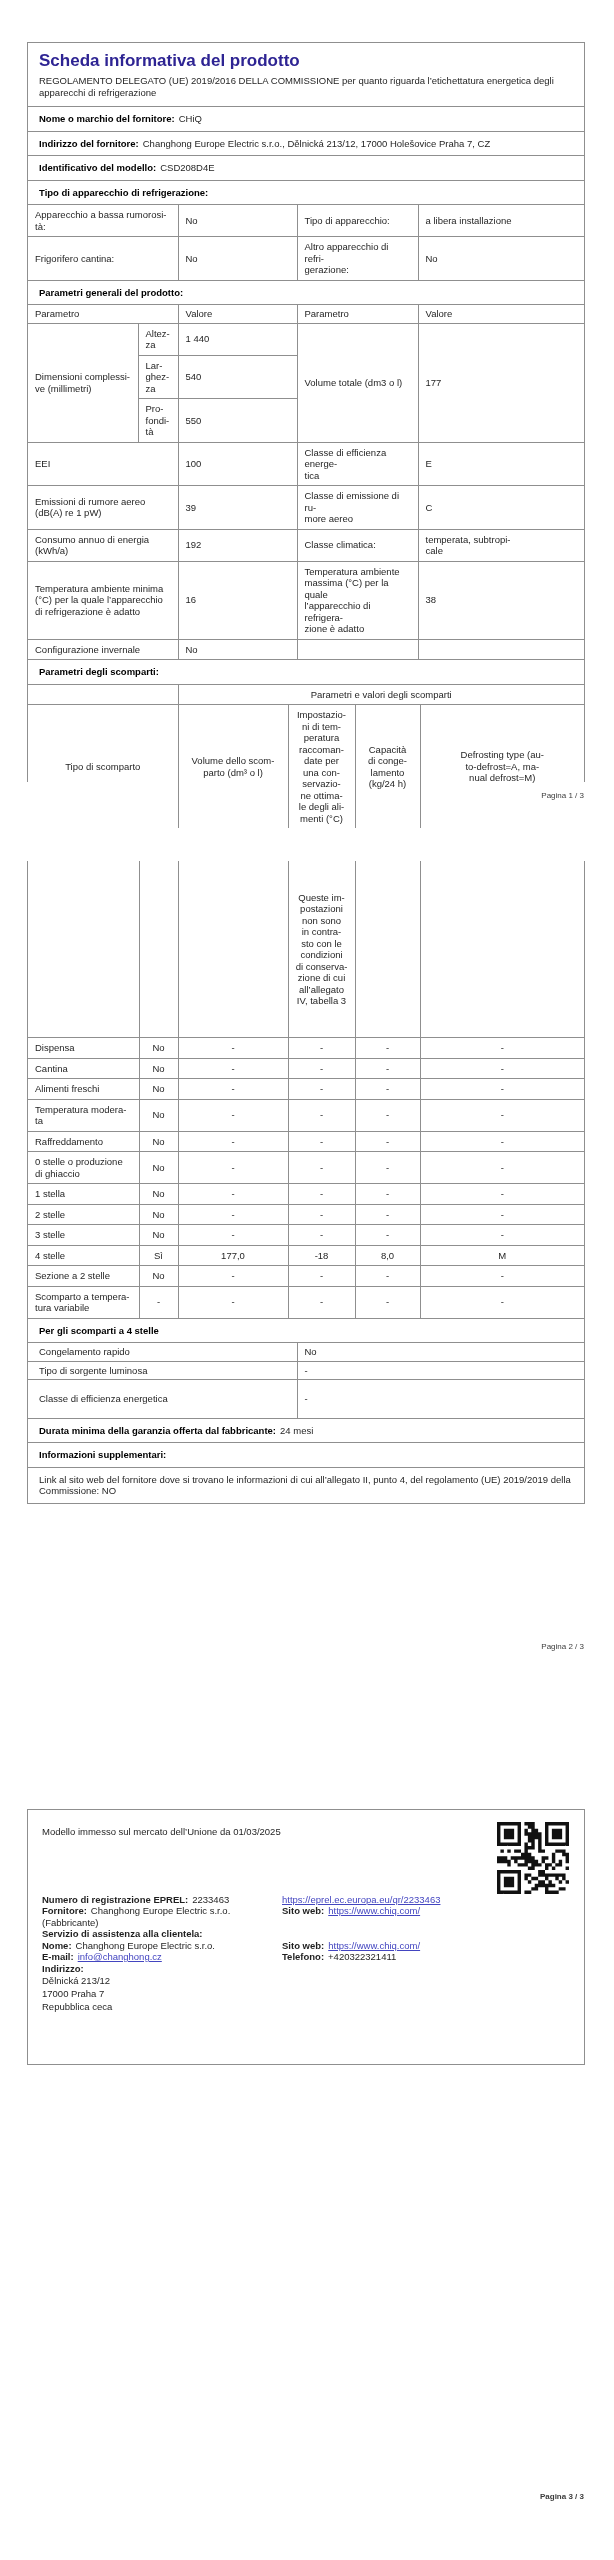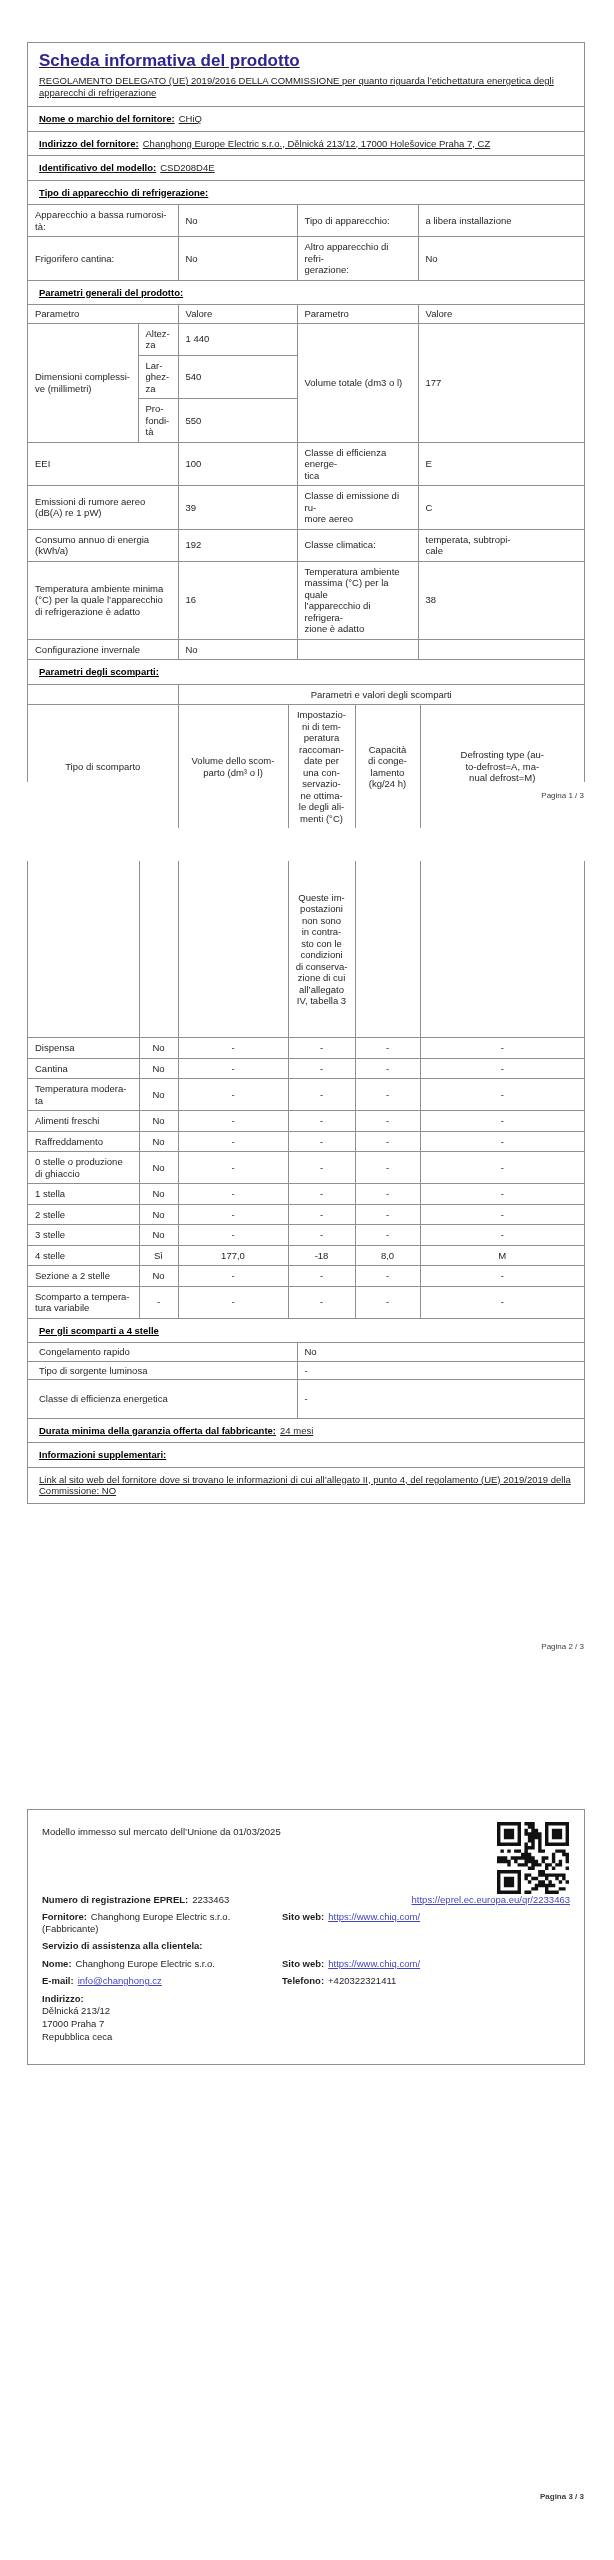--- a/index.html
+++ b/index.html
@@ -13,21 +13,21 @@
     width:614px;height:2560px;position:relative;background:#ffffff;
     font-family:"Liberation Sans", sans-serif;font-size:9.5px;line-height:11.5px;color:var(--text);
   }
   .page{
     position:absolute;left:27px;width:558px;box-sizing:border-box;background:#fff;
     border:1px solid var(--border-color);
   }
   .p1{top:42px;height:740px;border-bottom:none;display:flex;flex-direction:column;}
   .p2{top:861px;border-top:none;}
   .p3{top:1809px;height:256px;}
-  .blk{border-top:1px solid var(--border-color);padding:6px 11px;text-decoration:underline;}
+  .blk{border-top:1px solid var(--border-color);padding:6px 11px;}
   .blk.first-blk{border-top:none;}
   .blk b{color:#000;}
   .titleblk{padding:7px 11px 8px 11px;}
   .doc-title{font-size:17px;line-height:21px;font-weight:bold;color:var(--title-color);margin-bottom:4px;}
   .reg{color:var(--text);}
   .bold-row{font-weight:bold;color:#000;}
   table.t{width:100%;border-collapse:collapse;table-layout:fixed;border-top:1px solid var(--border-color);}
   table.t td{
     border-left:1px solid var(--border-color);
     padding:4px 7px;vertical-align:middle;
@@ -44,21 +44,21 @@
   .footer{
     position:absolute;right:30px;font-size:8px;color:#3c3c3c;line-height:10px;
   }
   .f1{top:791px;} .f2{top:1642px;} .f3{top:2492px;font-weight:bold;}
   .link{color:var(--link-color);text-decoration:underline;cursor:pointer;}
   
   .p3{padding:12px 14px;}
   .qrwrap{position:absolute;top:12px;right:15px;width:72px;height:72px;}
   .market{margin-top:4px;}
   .cgrid{margin-top:56px;}
-  .crow{display:flex;margin-top:6px;}
+  .crow{display:flex;margin-top:0;}
   .cleft{flex:1;}
   .cright{width:288px;}
   .addr{margin-top:1px;line-height:12px;}
   .lblgap{margin-left:4px;}
 </style>
 </head>
 <body>
 
 <div class="page p1">
   <div class="blk first-blk titleblk">
@@ -281,30 +281,30 @@
     </tr>
     <tr>
       <td class="first pre">Cantina</td>
       <td class="center">No</td>
       <td class="center">-</td>
       <td class="center">-</td>
       <td class="center">-</td>
       <td class="center">-</td>
     </tr>
     <tr>
+      <td class="first pre">Alimenti freschi</td>
+      <td class="center">No</td>
+      <td class="center">-</td>
+      <td class="center">-</td>
+      <td class="center">-</td>
+      <td class="center">-</td>
+    </tr>
+    <tr>
       <td class="first pre">Temperatura modera-
 ta</td>
-      <td class="center">No</td>
-      <td class="center">-</td>
-      <td class="center">-</td>
-      <td class="center">-</td>
-      <td class="center">-</td>
-    </tr>
-    <tr>
-      <td class="first pre">Alimenti freschi</td>
       <td class="center">No</td>
       <td class="center">-</td>
       <td class="center">-</td>
       <td class="center">-</td>
       <td class="center">-</td>
     </tr>
     <tr>
       <td class="first pre">Raffreddamento</td>
       <td class="center">No</td>
       <td class="center">-</td>
@@ -416,21 +416,21 @@
   <div class="market">Modello immesso sul mercato dell’Unione da 01/03/2025</div>
   <div class="qrwrap">
     <svg width="72" height="72" viewBox="0 0 72 72" xmlns="http://www.w3.org/2000/svg">
         <path d="M0.00 0.00h3.43v3.43h-3.43zM3.43 0.00h3.43v3.43h-3.43zM6.86 0.00h3.43v3.43h-3.43zM10.29 0.00h3.43v3.43h-3.43zM13.71 0.00h3.43v3.43h-3.43zM17.14 0.00h3.43v3.43h-3.43zM20.57 0.00h3.43v3.43h-3.43zM27.43 0.00h3.43v3.43h-3.43zM30.86 0.00h3.43v3.43h-3.43zM34.29 0.00h3.43v3.43h-3.43zM48.00 0.00h3.43v3.43h-3.43zM51.43 0.00h3.43v3.43h-3.43zM54.86 0.00h3.43v3.43h-3.43zM58.29 0.00h3.43v3.43h-3.43zM61.71 0.00h3.43v3.43h-3.43zM65.14 0.00h3.43v3.43h-3.43zM68.57 0.00h3.43v3.43h-3.43zM0.00 3.43h3.43v3.43h-3.43zM20.57 3.43h3.43v3.43h-3.43zM30.86 3.43h3.43v3.43h-3.43zM34.29 3.43h3.43v3.43h-3.43zM48.00 3.43h3.43v3.43h-3.43zM68.57 3.43h3.43v3.43h-3.43zM0.00 6.86h3.43v3.43h-3.43zM6.86 6.86h3.43v3.43h-3.43zM10.29 6.86h3.43v3.43h-3.43zM13.71 6.86h3.43v3.43h-3.43zM20.57 6.86h3.43v3.43h-3.43zM27.43 6.86h3.43v3.43h-3.43zM34.29 6.86h3.43v3.43h-3.43zM37.71 6.86h3.43v3.43h-3.43zM48.00 6.86h3.43v3.43h-3.43zM54.86 6.86h3.43v3.43h-3.43zM58.29 6.86h3.43v3.43h-3.43zM61.71 6.86h3.43v3.43h-3.43zM68.57 6.86h3.43v3.43h-3.43zM0.00 10.29h3.43v3.43h-3.43zM6.86 10.29h3.43v3.43h-3.43zM10.29 10.29h3.43v3.43h-3.43zM13.71 10.29h3.43v3.43h-3.43zM20.57 10.29h3.43v3.43h-3.43zM27.43 10.29h3.43v3.43h-3.43zM30.86 10.29h3.43v3.43h-3.43zM34.29 10.29h3.43v3.43h-3.43zM37.71 10.29h3.43v3.43h-3.43zM41.14 10.29h3.43v3.43h-3.43zM48.00 10.29h3.43v3.43h-3.43zM54.86 10.29h3.43v3.43h-3.43zM58.29 10.29h3.43v3.43h-3.43zM61.71 10.29h3.43v3.43h-3.43zM68.57 10.29h3.43v3.43h-3.43zM0.00 13.71h3.43v3.43h-3.43zM6.86 13.71h3.43v3.43h-3.43zM10.29 13.71h3.43v3.43h-3.43zM13.71 13.71h3.43v3.43h-3.43zM20.57 13.71h3.43v3.43h-3.43zM30.86 13.71h3.43v3.43h-3.43zM34.29 13.71h3.43v3.43h-3.43zM37.71 13.71h3.43v3.43h-3.43zM41.14 13.71h3.43v3.43h-3.43zM48.00 13.71h3.43v3.43h-3.43zM54.86 13.71h3.43v3.43h-3.43zM58.29 13.71h3.43v3.43h-3.43zM61.71 13.71h3.43v3.43h-3.43zM68.57 13.71h3.43v3.43h-3.43zM0.00 17.14h3.43v3.43h-3.43zM20.57 17.14h3.43v3.43h-3.43zM30.86 17.14h3.43v3.43h-3.43zM34.29 17.14h3.43v3.43h-3.43zM41.14 17.14h3.43v3.43h-3.43zM48.00 17.14h3.43v3.43h-3.43zM68.57 17.14h3.43v3.43h-3.43zM0.00 20.57h3.43v3.43h-3.43zM3.43 20.57h3.43v3.43h-3.43zM6.86 20.57h3.43v3.43h-3.43zM10.29 20.57h3.43v3.43h-3.43zM13.71 20.57h3.43v3.43h-3.43zM17.14 20.57h3.43v3.43h-3.43zM20.57 20.57h3.43v3.43h-3.43zM27.43 20.57h3.43v3.43h-3.43zM34.29 20.57h3.43v3.43h-3.43zM41.14 20.57h3.43v3.43h-3.43zM48.00 20.57h3.43v3.43h-3.43zM51.43 20.57h3.43v3.43h-3.43zM54.86 20.57h3.43v3.43h-3.43zM58.29 20.57h3.43v3.43h-3.43zM61.71 20.57h3.43v3.43h-3.43zM65.14 20.57h3.43v3.43h-3.43zM68.57 20.57h3.43v3.43h-3.43zM27.43 24.00h3.43v3.43h-3.43zM30.86 24.00h3.43v3.43h-3.43zM34.29 24.00h3.43v3.43h-3.43zM41.14 24.00h3.43v3.43h-3.43zM3.43 27.43h3.43v3.43h-3.43zM10.29 27.43h3.43v3.43h-3.43zM17.14 27.43h3.43v3.43h-3.43zM20.57 27.43h3.43v3.43h-3.43zM27.43 27.43h3.43v3.43h-3.43zM41.14 27.43h3.43v3.43h-3.43zM44.57 27.43h3.43v3.43h-3.43zM58.29 27.43h3.43v3.43h-3.43zM61.71 27.43h3.43v3.43h-3.43zM65.14 27.43h3.43v3.43h-3.43zM24.00 30.86h3.43v3.43h-3.43zM27.43 30.86h3.43v3.43h-3.43zM30.86 30.86h3.43v3.43h-3.43zM54.86 30.86h3.43v3.43h-3.43zM65.14 30.86h3.43v3.43h-3.43zM68.57 30.86h3.43v3.43h-3.43zM0.00 34.29h3.43v3.43h-3.43zM3.43 34.29h3.43v3.43h-3.43zM6.86 34.29h3.43v3.43h-3.43zM13.71 34.29h3.43v3.43h-3.43zM17.14 34.29h3.43v3.43h-3.43zM20.57 34.29h3.43v3.43h-3.43zM24.00 34.29h3.43v3.43h-3.43zM27.43 34.29h3.43v3.43h-3.43zM30.86 34.29h3.43v3.43h-3.43zM34.29 34.29h3.43v3.43h-3.43zM44.57 34.29h3.43v3.43h-3.43zM48.00 34.29h3.43v3.43h-3.43zM54.86 34.29h3.43v3.43h-3.43zM68.57 34.29h3.43v3.43h-3.43zM0.00 37.71h3.43v3.43h-3.43zM3.43 37.71h3.43v3.43h-3.43zM6.86 37.71h3.43v3.43h-3.43zM10.29 37.71h3.43v3.43h-3.43zM17.14 37.71h3.43v3.43h-3.43zM27.43 37.71h3.43v3.43h-3.43zM30.86 37.71h3.43v3.43h-3.43zM34.29 37.71h3.43v3.43h-3.43zM37.71 37.71h3.43v3.43h-3.43zM44.57 37.71h3.43v3.43h-3.43zM54.86 37.71h3.43v3.43h-3.43zM61.71 37.71h3.43v3.43h-3.43zM68.57 37.71h3.43v3.43h-3.43zM10.29 41.14h3.43v3.43h-3.43zM20.57 41.14h3.43v3.43h-3.43zM24.00 41.14h3.43v3.43h-3.43zM27.43 41.14h3.43v3.43h-3.43zM34.29 41.14h3.43v3.43h-3.43zM37.71 41.14h3.43v3.43h-3.43zM41.14 41.14h3.43v3.43h-3.43zM48.00 41.14h3.43v3.43h-3.43zM51.43 41.14h3.43v3.43h-3.43zM58.29 41.14h3.43v3.43h-3.43zM61.71 41.14h3.43v3.43h-3.43zM30.86 44.57h3.43v3.43h-3.43zM34.29 44.57h3.43v3.43h-3.43zM48.00 44.57h3.43v3.43h-3.43zM54.86 44.57h3.43v3.43h-3.43zM68.57 44.57h3.43v3.43h-3.43zM0.00 48.00h3.43v3.43h-3.43zM3.43 48.00h3.43v3.43h-3.43zM6.86 48.00h3.43v3.43h-3.43zM10.29 48.00h3.43v3.43h-3.43zM13.71 48.00h3.43v3.43h-3.43zM17.14 48.00h3.43v3.43h-3.43zM20.57 48.00h3.43v3.43h-3.43zM41.14 48.00h3.43v3.43h-3.43zM44.57 48.00h3.43v3.43h-3.43zM0.00 51.43h3.43v3.43h-3.43zM20.57 51.43h3.43v3.43h-3.43zM27.43 51.43h3.43v3.43h-3.43zM30.86 51.43h3.43v3.43h-3.43zM41.14 51.43h3.43v3.43h-3.43zM44.57 51.43h3.43v3.43h-3.43zM48.00 51.43h3.43v3.43h-3.43zM51.43 51.43h3.43v3.43h-3.43zM54.86 51.43h3.43v3.43h-3.43zM58.29 51.43h3.43v3.43h-3.43zM61.71 51.43h3.43v3.43h-3.43zM65.14 51.43h3.43v3.43h-3.43zM0.00 54.86h3.43v3.43h-3.43zM6.86 54.86h3.43v3.43h-3.43zM10.29 54.86h3.43v3.43h-3.43zM13.71 54.86h3.43v3.43h-3.43zM20.57 54.86h3.43v3.43h-3.43zM27.43 54.86h3.43v3.43h-3.43zM34.29 54.86h3.43v3.43h-3.43zM37.71 54.86h3.43v3.43h-3.43zM48.00 54.86h3.43v3.43h-3.43zM58.29 54.86h3.43v3.43h-3.43zM65.14 54.86h3.43v3.43h-3.43zM0.00 58.29h3.43v3.43h-3.43zM6.86 58.29h3.43v3.43h-3.43zM10.29 58.29h3.43v3.43h-3.43zM13.71 58.29h3.43v3.43h-3.43zM20.57 58.29h3.43v3.43h-3.43zM30.86 58.29h3.43v3.43h-3.43zM41.14 58.29h3.43v3.43h-3.43zM44.57 58.29h3.43v3.43h-3.43zM51.43 58.29h3.43v3.43h-3.43zM61.71 58.29h3.43v3.43h-3.43zM68.57 58.29h3.43v3.43h-3.43zM0.00 61.71h3.43v3.43h-3.43zM6.86 61.71h3.43v3.43h-3.43zM10.29 61.71h3.43v3.43h-3.43zM13.71 61.71h3.43v3.43h-3.43zM20.57 61.71h3.43v3.43h-3.43zM37.71 61.71h3.43v3.43h-3.43zM41.14 61.71h3.43v3.43h-3.43zM44.57 61.71h3.43v3.43h-3.43zM48.00 61.71h3.43v3.43h-3.43zM51.43 61.71h3.43v3.43h-3.43zM54.86 61.71h3.43v3.43h-3.43zM0.00 65.14h3.43v3.43h-3.43zM20.57 65.14h3.43v3.43h-3.43zM34.29 65.14h3.43v3.43h-3.43zM37.71 65.14h3.43v3.43h-3.43zM48.00 65.14h3.43v3.43h-3.43zM61.71 65.14h3.43v3.43h-3.43zM65.14 65.14h3.43v3.43h-3.43zM0.00 68.57h3.43v3.43h-3.43zM3.43 68.57h3.43v3.43h-3.43zM6.86 68.57h3.43v3.43h-3.43zM10.29 68.57h3.43v3.43h-3.43zM13.71 68.57h3.43v3.43h-3.43zM17.14 68.57h3.43v3.43h-3.43zM20.57 68.57h3.43v3.43h-3.43zM27.43 68.57h3.43v3.43h-3.43zM30.86 68.57h3.43v3.43h-3.43zM48.00 68.57h3.43v3.43h-3.43zM51.43 68.57h3.43v3.43h-3.43zM54.86 68.57h3.43v3.43h-3.43zM58.29 68.57h3.43v3.43h-3.43z" fill="#111"></path>
       </svg>
   </div>
 
   <div class="cgrid">
     <div class="crow">
       <div class="cleft"><b>Numero di registrazione EPREL:</b><span class="lblgap">2233463</span></div>
-      <div class="cright" style="text-align:right"><span class="link">https://eprel.ec.europa.eu/qr/2233463</span></div>
+      <div class="cright" style=""><span class="link">https://eprel.ec.europa.eu/qr/2233463</span></div>
     </div>
     <div class="crow">
       <div class="cleft"><b>Fornitore:</b><span class="lblgap">Changhong Europe Electric s.r.o. (Fabbricante)</span></div>
       <div class="cright"><b>Sito web:</b><span class="lblgap link">https://www.chiq.com/</span></div>
     </div>
     <div class="crow">
       <div class="cleft"><b>Servizio di assistenza alla clientela:</b></div>
       <div class="cright"></div>
     </div>
     <div class="crow">

